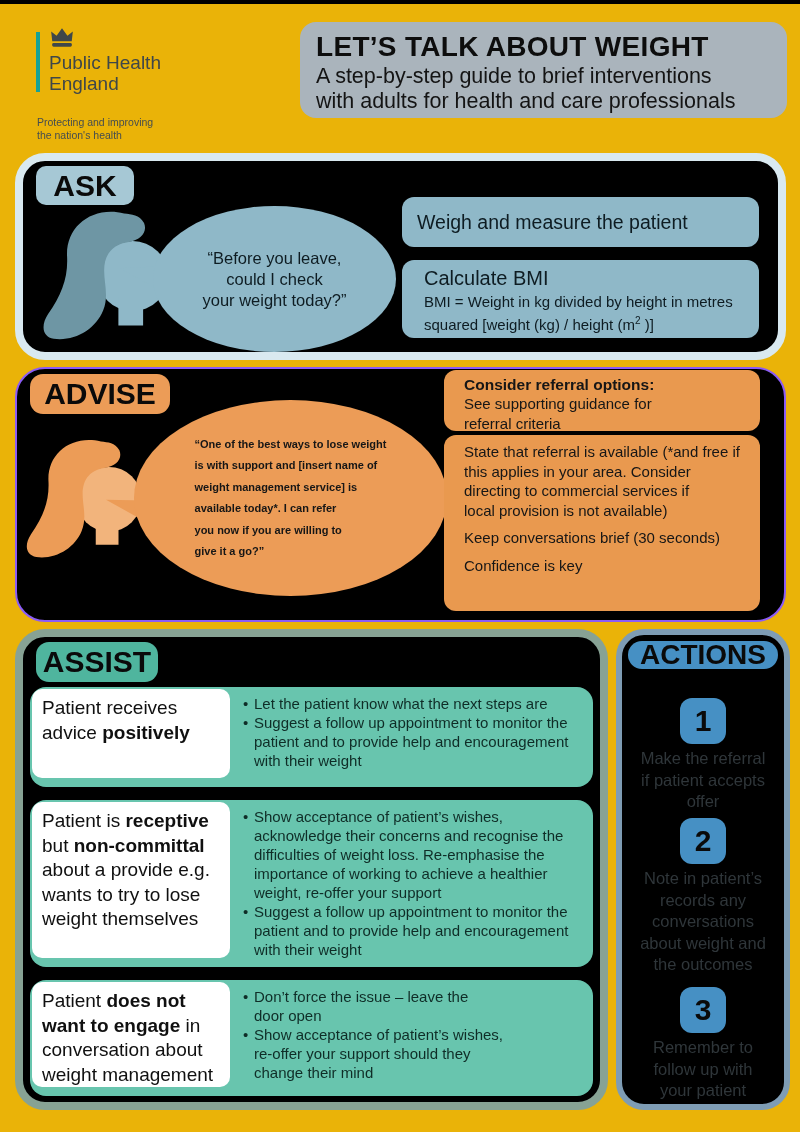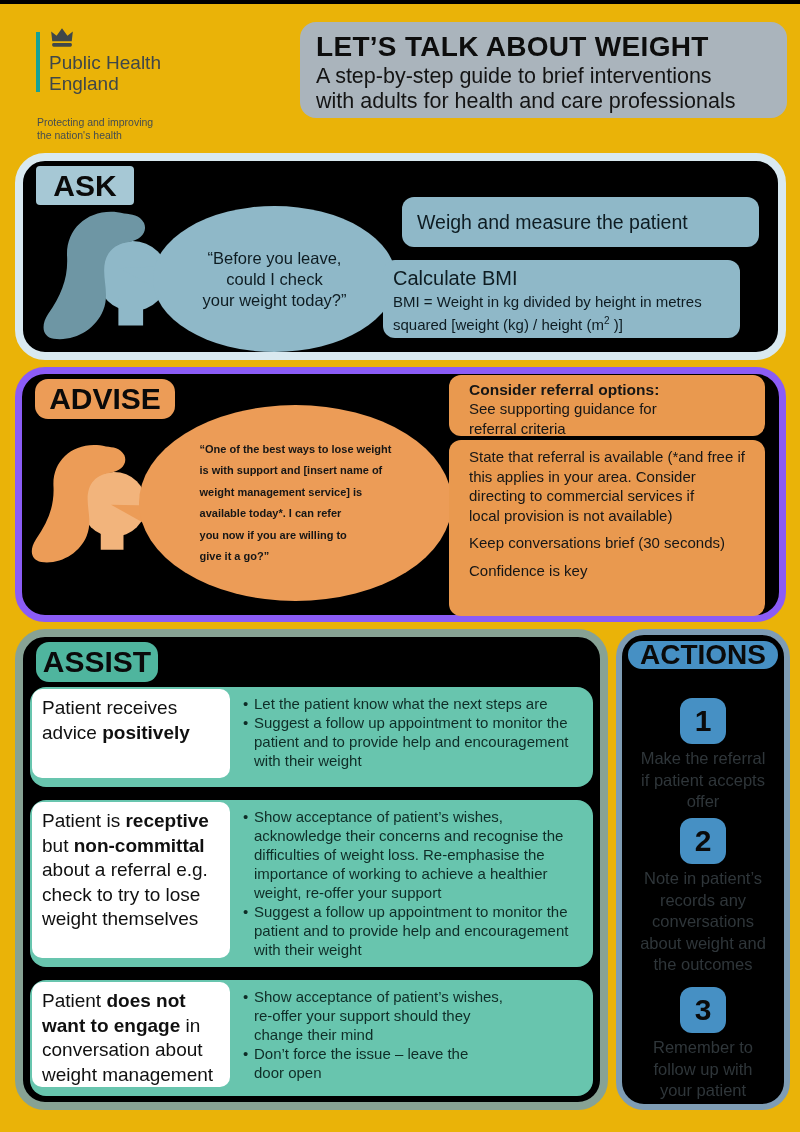--- a/index.html
+++ b/index.html
@@ -23,41 +23,41 @@
 
   
   .sec { position:absolute; background:#000; }
   .pill { position:absolute; display:flex; align-items:center; justify-content:center;
           font-weight:bold; color:#0a0a0a; }
 
   
   .sec-ask { left:15px; top:149px; width:771px; height:207px;
              border:8px solid #d9e9f0; border-radius:30px; }
   .ask-pill { left:13px; top:5px; width:98px; height:39px; background:#a6c8d5;
-              border-radius:4px; font-size:30px; }
+              border-radius:10px; font-size:30px; }
   .ask-head { position:absolute; left:15px; top:41px; width:157px; height:152px; }
   .ask-bubble { position:absolute; left:130px; top:45px; width:243px; height:146px;
                 background:#8fb8c8; border-radius:50%; display:flex; align-items:center;
                 justify-content:center; text-align:center; font-size:16.5px; line-height:21px;
                 color:#0e1c22; white-space:pre-line; }
   .ask-tail { position:absolute; left:96px; top:100px; width:0; height:0; border-style:solid;
               border-width:12px 46px 14px 0; border-color:transparent #8fb8c8 transparent transparent;
               transform:rotate(12deg); }
   .ask-box1 { position:absolute; left:379px; top:36px; width:357px; height:50px;
               background:#8fb8c8; border-radius:12px; display:flex; align-items:center;
               padding-left:15px; font-size:19.5px; color:#0e1c22; }
-  .ask-box2 { position:absolute; left:360px; top:99px; width:357px; height:78px;
-              background:#8fb8c8; border-radius:12px; padding:7px 10px; color:#0e1c22; }
+  .ask-box2 { position:absolute; left:379px; top:99px; width:357px; height:78px;
+              background:#8fb8c8; border-radius:12px; padding:7px 22px; color:#0e1c22; }
   .ask-box2-title { font-size:20px; margin-bottom:2px; }
   .ask-box2-body { font-size:15px; line-height:19px; }
   .ask-box2-body sup { font-size:10px; }
 
   
   .sec-advise { left:15px; top:363px; width:771px; height:255px;
-                border:7px solid #8b5cf6; border-radius:30px; }
+                border:2px solid #8b5cf6; border-radius:30px; }
   .advise-pill { left:13px; top:5px; width:140px; height:40px; background:#ec9c57;
                  border-radius:13px; font-size:30px; }
   .advise-head { position:absolute; left:7px; top:53px; width:140px; height:158px; }
   .advise-bubble { position:absolute; left:117px; top:31px; width:313px; height:196px;
                    background:#ec9c57; border-radius:50%; display:flex; align-items:center;
                    justify-content:center; text-align:left; font-size:11px; line-height:21.5px;
                    color:#161616; white-space:pre-line;font-weight:bold; }
   .advise-tail { position:absolute; left:88px; top:125px; width:0; height:0; border-style:solid;
                  border-width:12px 52px 14px 0; border-color:transparent #ec9c57 transparent transparent;
                  transform:rotate(14deg); }
@@ -191,35 +191,35 @@
 
     <div class="assist-row row-1">
       <div class="white-box"><span>Patient receives advice </span><b>positively</b><span></span><b></b><span></span></div>
       <ul class="bullets">
         <li>Let the patient know what the next steps are</li>
         <li>Suggest a follow up appointment to monitor the patient and to provide help and encouragement with their weight</li>
       </ul>
     </div>
 
     <div class="assist-row row-2">
-      <div class="white-box"><span>Patient is </span><b>receptive</b><span> but </span><b>non-committal</b><span> about a referral e.g. check to try to lose weight themselves</span></div>
+      <div class="white-box"><span>Patient is </span><b>receptive</b><span> but </span><b>non-committal</b><span> about a provide e.g. wants to try to lose weight themselves</span></div>
       <ul class="bullets">
         <li>Show acceptance of patient’s wishes, acknowledge their concerns and recognise the difficulties of weight loss. Re-emphasise the importance of working to achieve a healthier weight, re-offer your support</li>
         <li>Suggest a follow up appointment to monitor the patient and to provide help and encouragement with their weight</li>
       </ul>
     </div>
 
     <div class="assist-row row-3">
       <div class="white-box"><span>Patient </span><b>does not want to engage</b><span> in conversation about weight management</span><b></b><span></span></div>
       <ul class="bullets">
+        <li>Don’t force the issue – leave the
+door open</li>
         <li>Show acceptance of patient’s wishes,
 re-offer your support should they
 change their mind</li>
-        <li>Don’t force the issue – leave the
-door open</li>
       </ul>
     </div>
   </section>
 
   <aside class="sec sec-actions">
     <div class="pill actions-pill">ACTIONS</div>
 
     <div class="action-badge badge-1">1</div>
     <div class="action-text text-1">Make the referral
 if patient accepts

